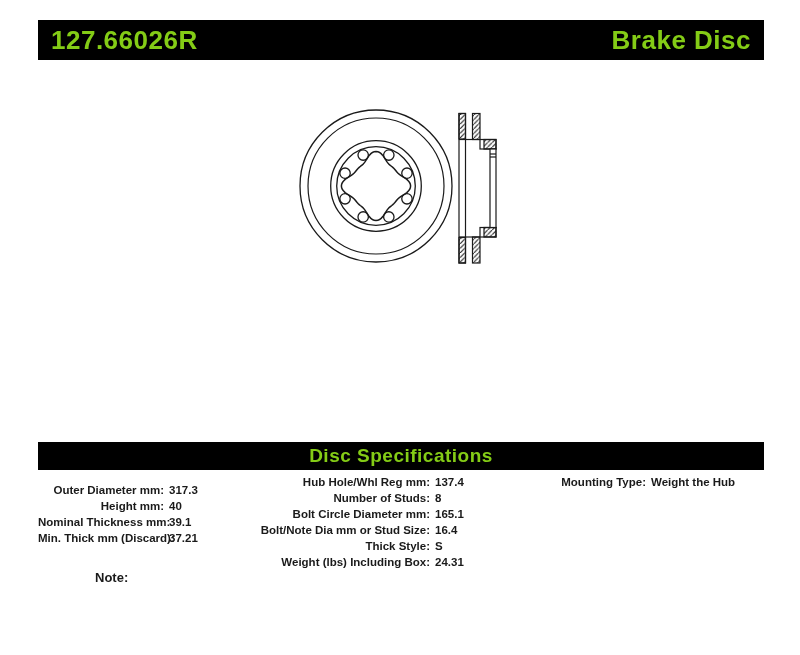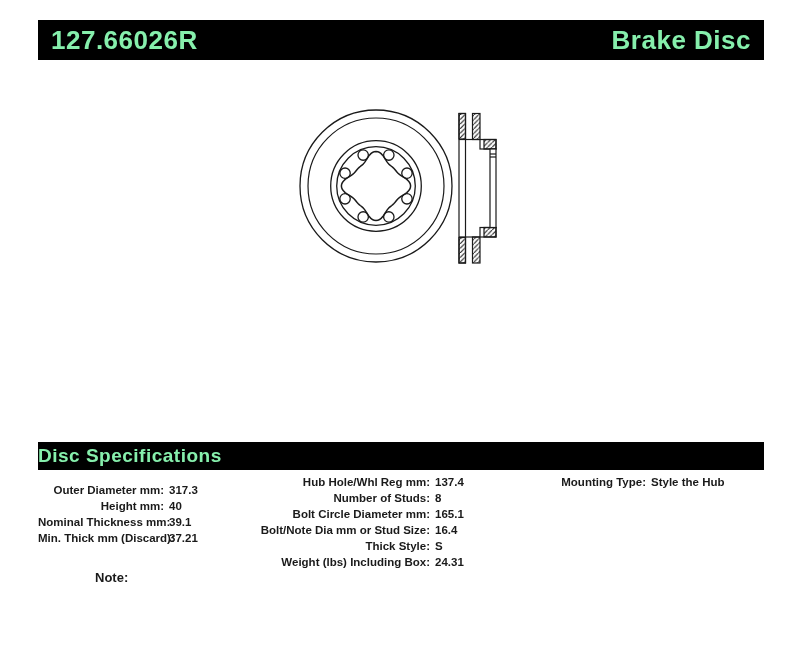--- a/index.html
+++ b/index.html
@@ -1,27 +1,27 @@
 <!DOCTYPE html>
 <html><head>
 <meta charset="utf-8">
 <style>
   html,body{margin:0;padding:0;background:#ffffff;}
   .page{
     position:relative;width:800px;height:655px;background:#ffffff;overflow:hidden;
     font-family:"Liberation Sans","DejaVu Sans",sans-serif;color:#1a1a1a;
   }
   .bar{
-    position:absolute;left:38px;width:726px;background:#000;color:#86efac;
+    position:absolute;left:38px;width:726px;background:#000;color:#84cc16;
     box-sizing:border-box;font-weight:bold;
   }
   .bar-top{top:20px;height:40px;line-height:40px;font-size:26px;padding:0 13px;}
   .bar-top .part{float:left;letter-spacing:0.5px;}
   .bar-top .ptype{float:right;letter-spacing:0.5px;}
-  .bar-spec{top:442px;height:28px;line-height:28px;font-size:19px;letter-spacing:0.5px;}
+  .bar-spec{top:442px;height:28px;line-height:28px;font-size:19px;text-align:center;letter-spacing:0.5px;}
   svg.draw{position:absolute;left:0;top:0;}
   .speccols{position:absolute;left:0;top:474px;width:800px;font-size:11.5px;font-weight:bold;}
   .spec-row{height:16px;line-height:16px;white-space:nowrap;}
   .spec-row .lbl{display:inline-block;text-align:right;vertical-align:top;}
   .spec-row .val{display:inline-block;text-align:left;vertical-align:top;padding-left:5px;}
   .col-left{position:absolute;left:38px;top:8px;}
   .col-left .lbl{width:126px;}
   .col-mid{position:absolute;left:240px;top:0;}
   .col-mid .lbl{width:190px;}
   .col-right{position:absolute;left:540px;top:0;}
@@ -90,19 +90,19 @@
     </div>
     <div class="col-mid">
       <div class="spec-row"><span class="lbl">Hub Hole/Whl Reg mm:</span><span class="val">137.4</span></div>
       <div class="spec-row"><span class="lbl">Number of Studs:</span><span class="val">8</span></div>
       <div class="spec-row"><span class="lbl">Bolt Circle Diameter mm:</span><span class="val">165.1</span></div>
       <div class="spec-row"><span class="lbl">Bolt/Note Dia mm or Stud Size:</span><span class="val">16.4</span></div>
       <div class="spec-row"><span class="lbl">Thick Style:</span><span class="val">S</span></div>
       <div class="spec-row"><span class="lbl">Weight (lbs) Including Box:</span><span class="val">24.31</span></div>
     </div>
     <div class="col-right">
-      <div class="spec-row"><span class="lbl">Mounting Type:</span><span class="val">Style the Hub</span></div>
+      <div class="spec-row"><span class="lbl">Mounting Type:</span><span class="val">Weight the Hub</span></div>
     </div>
   </div>
 
   <div class="note">Note:</div>
 
 </div>
 
 </body></html>

